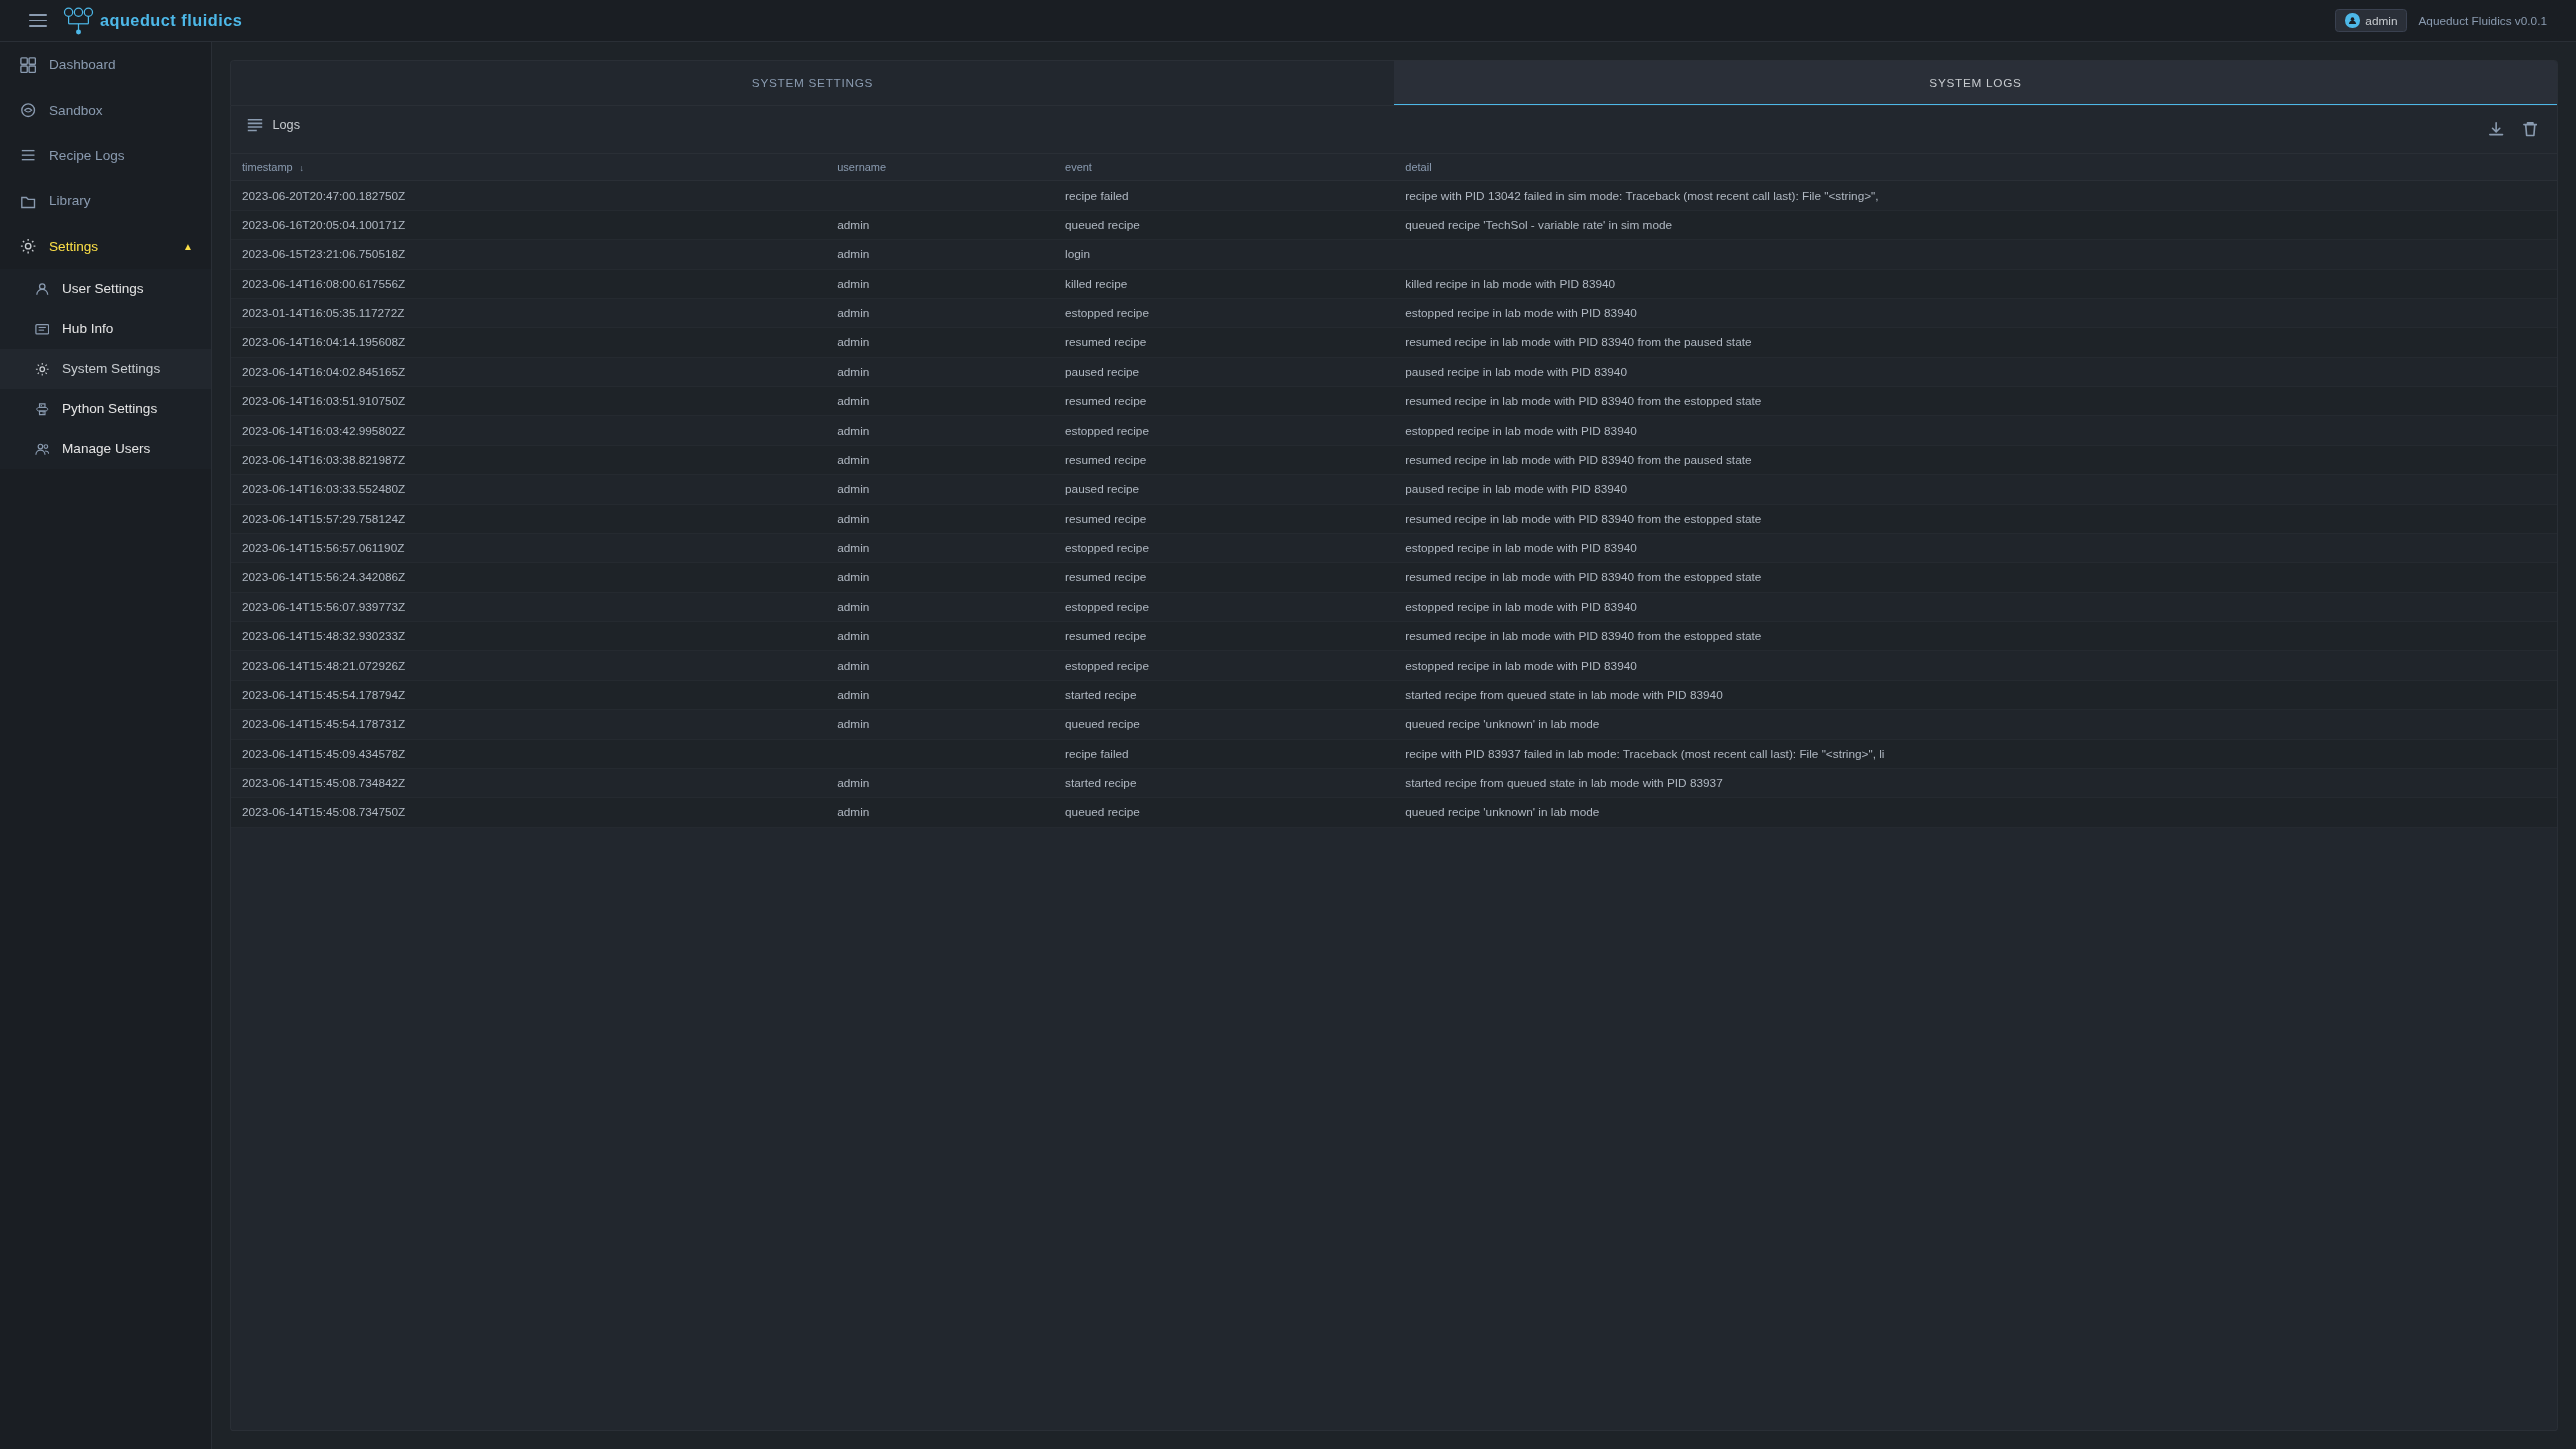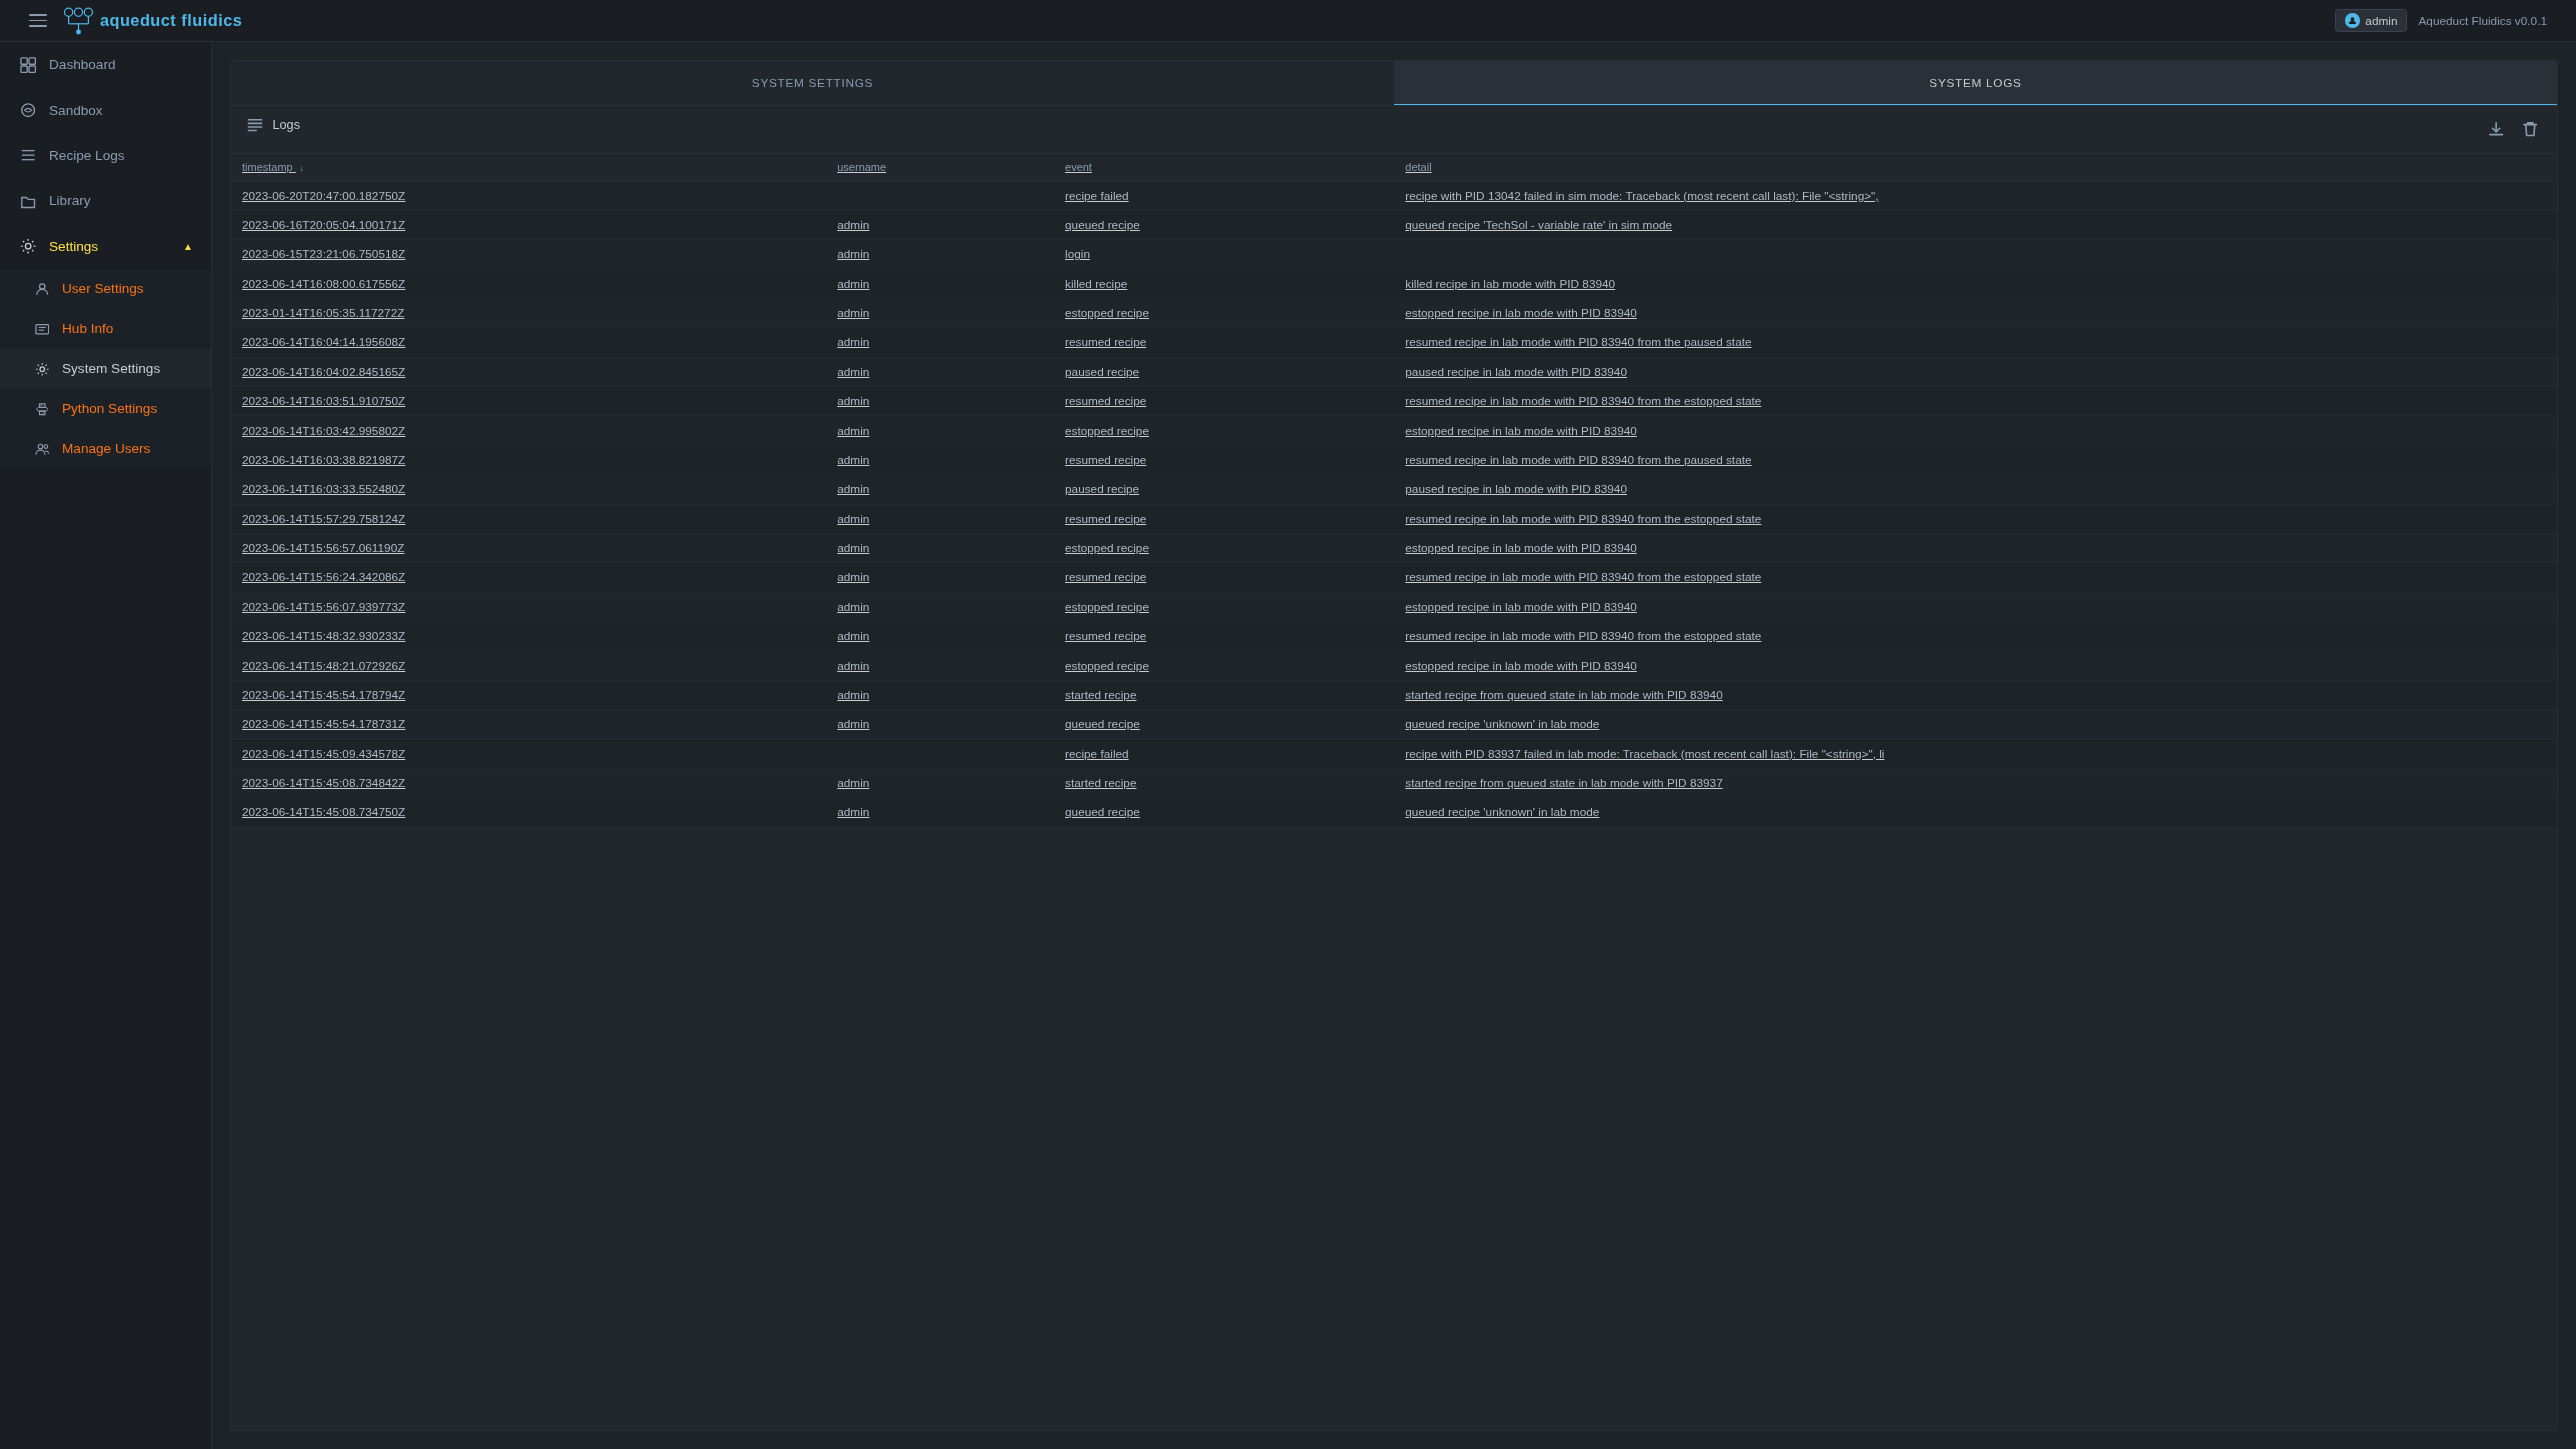--- a/index.html
+++ b/index.html
@@ -147,21 +147,21 @@
     .sidebar-submenu {
       background: #1c2127;
     }
     .sidebar-subitem {
       display: flex;
       align-items: center;
       gap: 11px;
       padding: 11px 18px 11px 33px;
       cursor: pointer;
       font-size: 12.7px;
-      color: #f97316;
+      color: #e5e5e5;
       transition: background 0.15s;
     }
     .sidebar-subitem.active {
       color: #c8ccd0;
       background: #22272e;
     }
     .subitem-icon {
       width: 18px;
       height: 18px;
       display: flex;
@@ -256,21 +256,20 @@
 
     
     .table-scroll {
       overflow-y: auto;
       flex: 1;
     }
     .logs-table {
       width: 100%;
       border-collapse: collapse;
       font-size: 11.8px;
-      text-decoration: underline;
     }
     .logs-table th {
       text-align: left;
       padding: 7.2px 11px;
       color: #8a9bb0;
       font-weight: 400;
       font-size: 11px;
       border-bottom: 0.9px solid #2a2f36;
       background: #22272e;
       position: sticky;

